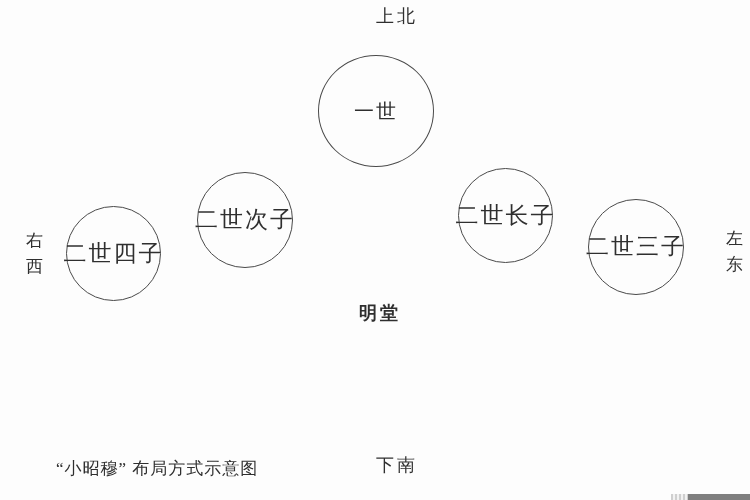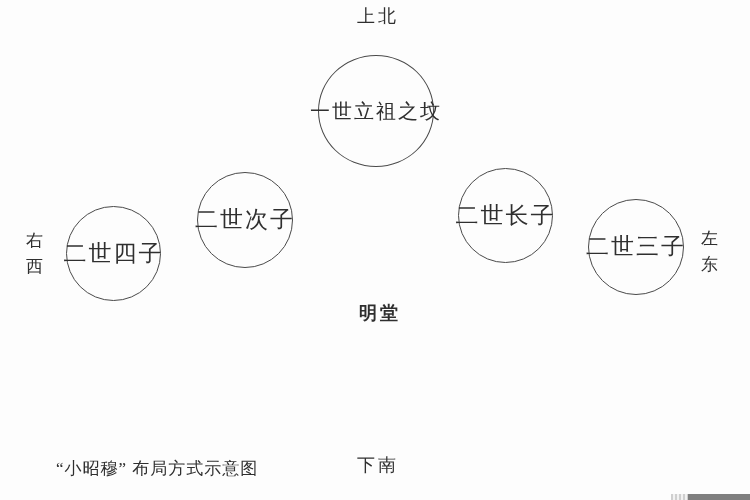--- a/index.html
+++ b/index.html
@@ -40,34 +40,34 @@
   .node-founder .line { font-size: 20px; }
   .node-second-son { left: 197px; top: 172px; width: 96px; height: 96px; }
   .node-fourth-son { left: 66px;  top: 206px; width: 95px; height: 95px; }
   .node-eldest-son { left: 458px; top: 168px; width: 95px; height: 95px; }
   .node-third-son  { left: 588px; top: 199px; width: 96px; height: 96px; }
 
   .dir-label {
     position: absolute;
     font-size: 18px;
     letter-spacing: 3px;
-    text-align: center;
+    text-align: right;
     white-space: nowrap;
   }
   .dir-top    { left: 338px; top: 4px;   width: 80px; }
   .dir-bottom { left: 338px; top: 453px; width: 80px; }
   .v-label {
     position: absolute;
     font-size: 17px;
     width: 1.1em;
     word-break: break-all;
     line-height: 1.5;
   }
   .dir-left  { left: 26px;  top: 228px; }
-  .dir-right { left: 701px; top: 226px; }
+  .dir-right { left: 726px; top: 226px; }
 
   .mingtang {
     position: absolute;
     left: 338px; top: 301px;
     width: 84px;
     font-size: 18px;
     letter-spacing: 3px;
     text-align: center;
     font-weight: bold;
   }
@@ -100,21 +100,20 @@
   <div class="dir-label dir-top">上北</div>
 
   <div class="v-label dir-left">右西</div>
 
   <div class="v-label dir-right">左东</div>
 
   <div class="dir-label dir-bottom">下南</div>
 
   <div class="node node-founder">
     <span class="line">一世</span>
-    <span class="line">立祖之坟</span>
   </div>
 
   <div class="node node-second-son">
     <span class="line">二世</span>
     <span class="line">次子</span>
   </div>
 
   <div class="node node-fourth-son">
     <span class="line">二世</span>
     <span class="line">四子</span>

